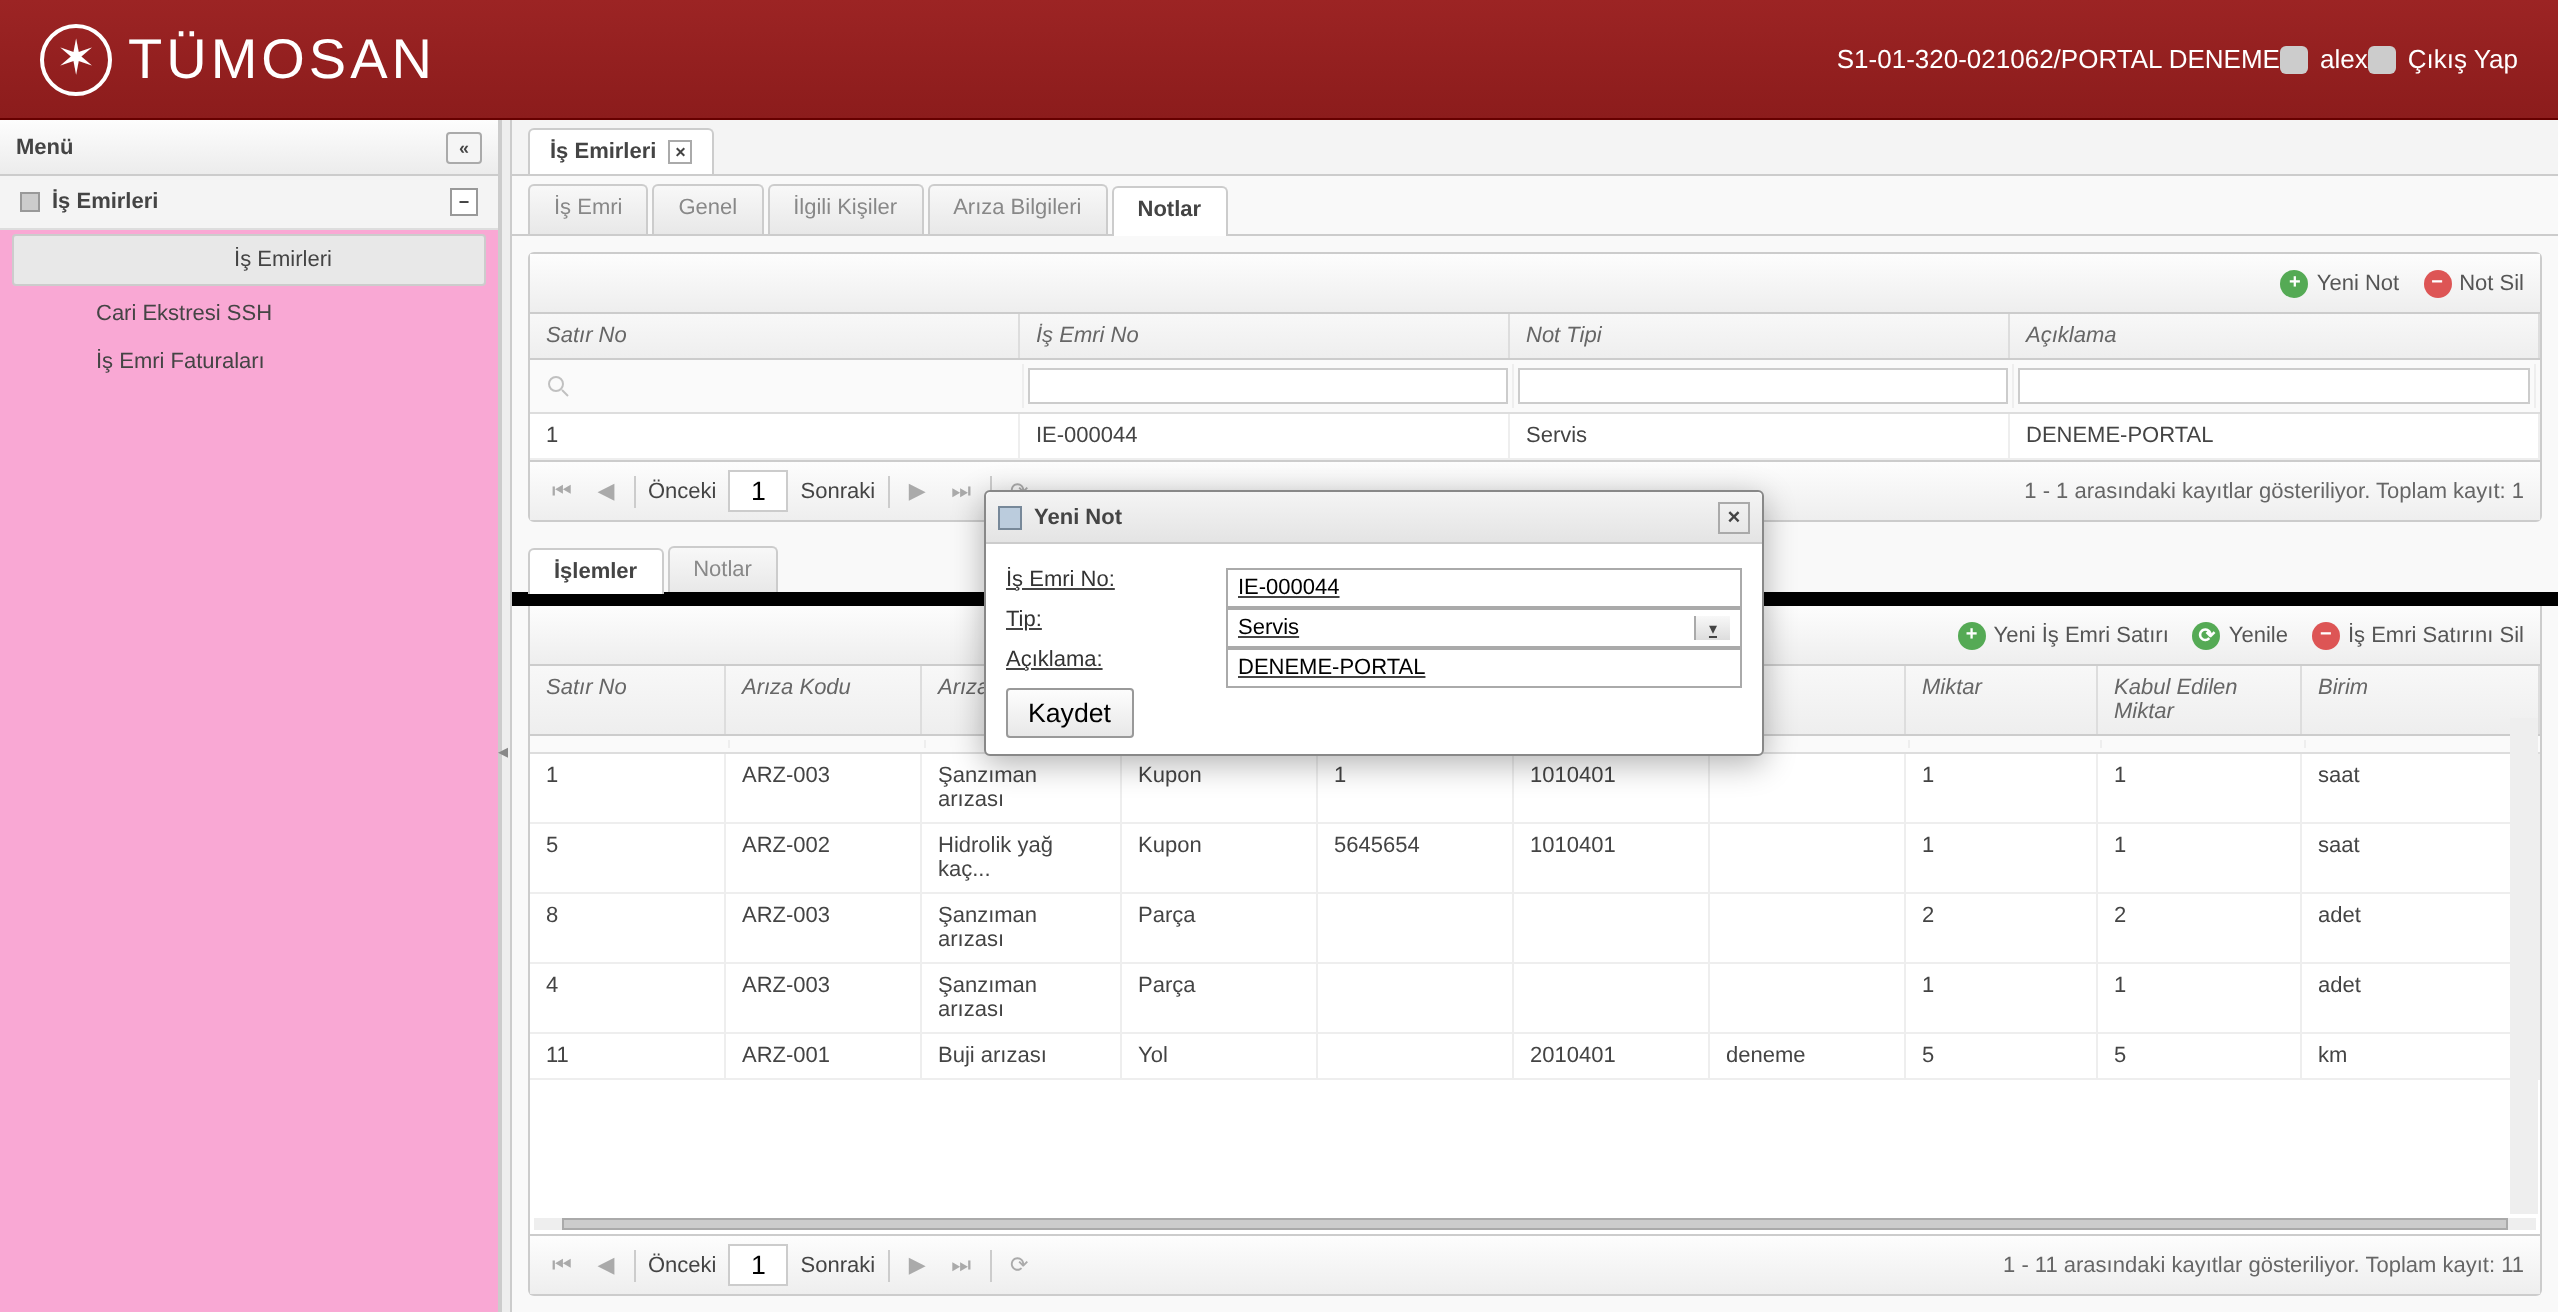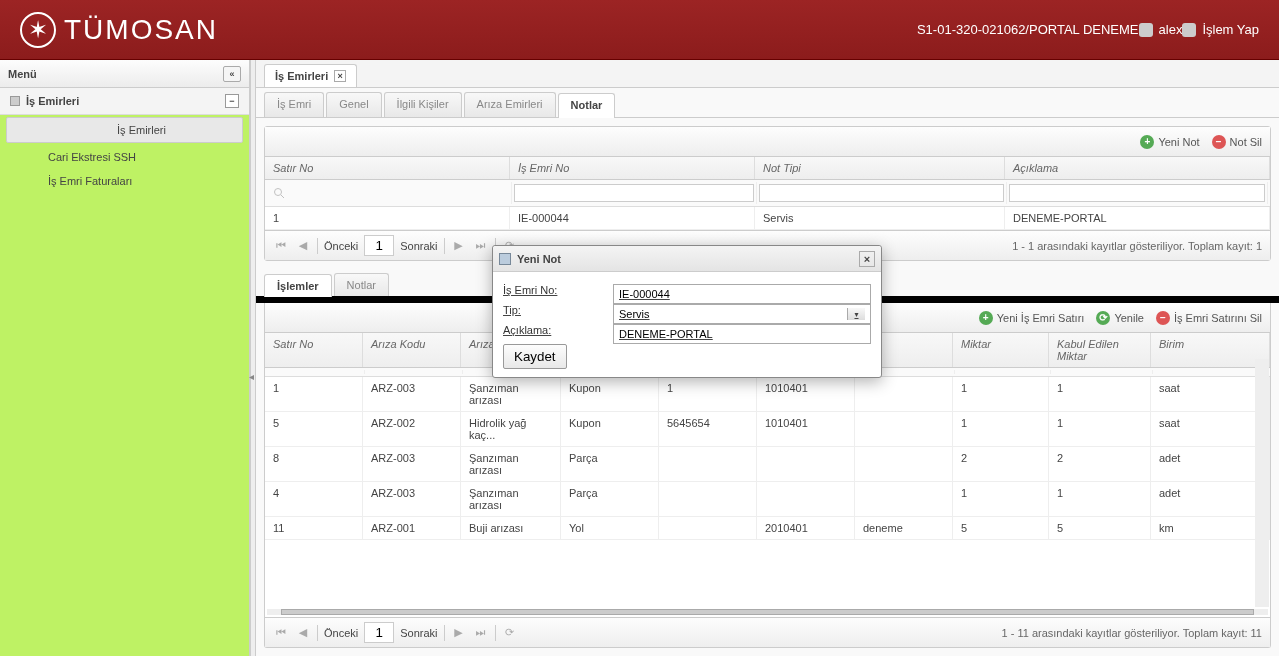--- a/index.html
+++ b/index.html
@@ -7,21 +7,21 @@
 
 .header { height: 60px; background: linear-gradient(#9c2424, #8c1c1c); display: flex; align-items: center; padding: 0 20px; color: #fff; border-bottom: 1px solid #600; }
 .logo { display: flex; align-items: center; gap: 8px; }
 .logo-icon { width: 36px; height: 36px; border: 2px solid #fff; border-radius: 50%; display: flex; align-items: center; justify-content: center; font-size: 24px; }
 .logo-text { font-size: 28px; font-weight: 300; letter-spacing: 2px; }
 .header-right { margin-left: auto; display: flex; align-items: center; font-size: 13px; }
 .user-info { display: flex; align-items: center; gap: 6px; }
 .user-icon, .logout-icon { width: 14px; height: 14px; background: #ccc; border-radius: 3px; display: inline-block; }
 
 .main { display: flex; height: 596px; }
-.sidebar { width: 250px; background: #bef264; border-right: 1px solid #ccc; display: flex; flex-direction: column; }
+.sidebar { width: 250px; background: #f9a8d4; border-right: 1px solid #ccc; display: flex; flex-direction: column; }
 .sidebar-header { height: 28px; background: linear-gradient(#fdfdfd, #ececec); border-bottom: 1px solid #ccc; display: flex; align-items: center; padding: 0 8px; font-weight: bold; justify-content: space-between; }
 .collapse-btn { width: 18px; height: 16px; border: 1px solid #aaa; background: #f5f5f5; display: flex; align-items: center; justify-content: center; font-size: 9px; cursor: pointer; border-radius: 2px; }
 .tree-node { padding: 6px 10px; background: #f4f4f4; border-bottom: 1px solid #ddd; font-weight: bold; display: flex; align-items: center; gap: 6px; justify-content: space-between; }
 .tree-toggle { width: 14px; height: 14px; border: 1px solid #999; display: flex; align-items: center; justify-content: center; font-size: 9px; background: #fff; }
 .tree-leaf { padding: 6px 8px 6px 48px; cursor: pointer; }
 .tree-leaf.selected { background: #e8e8e8; border: 1px solid #ccc; margin: 2px 6px; border-radius: 2px; padding-left: 42px; text-align: center; }
 .splitter { width: 6px; background: #eee; border-left: 1px solid #ccc; border-right: 1px solid #ccc; position: relative; }
 .splitter-handle { position: absolute; top: 50%; left: -2px; width: 10px; height: 36px; font-size: 10px; color: #888; display: flex; align-items: center; }
 
 .content { flex: 1; display: flex; flex-direction: column; background: #f9f9f9; }
@@ -89,21 +89,21 @@
     <div class="logo-text">TÜMOSAN</div>
   </div>
   <div class="header-right">
     <span>S1-01-320-021062/PORTAL DENEME</span>
     <span class="user-info">
       <span class="user-icon"></span>
       <span>alex</span>
     </span>
     <span class="user-info">
       <span class="logout-icon"></span>
-      <span>İşlem Yap</span>
+      <span>Çıkış Yap</span>
     </span>
   </div>
 </div>
 
 <div class="main">
   <div class="sidebar">
     <div class="sidebar-header">
       <span>Menü</span>
       <span class="collapse-btn">«</span>
     </div>
@@ -130,21 +130,21 @@
       <div class="tab">
         <span>İş Emirleri</span>
         <span class="tab-close">×</span>
       </div>
     </div>
 
     <div class="subtabs" id="subtabs">
         <div class="subtab">İş Emri</div>
         <div class="subtab">Genel</div>
         <div class="subtab">İlgili Kişiler</div>
-        <div class="subtab">Arıza Emirleri</div>
+        <div class="subtab">Arıza Bilgileri</div>
         <div class="subtab active">Notlar</div>
       </div>
 
     <div class="panel notes-panel">
       <div class="panel-toolbar">
         <span class="tool-btn">
           <span class="icon-sm icon-add">+</span>
           <span>Yeni Not</span>
         </span>
         <span class="tool-btn">

